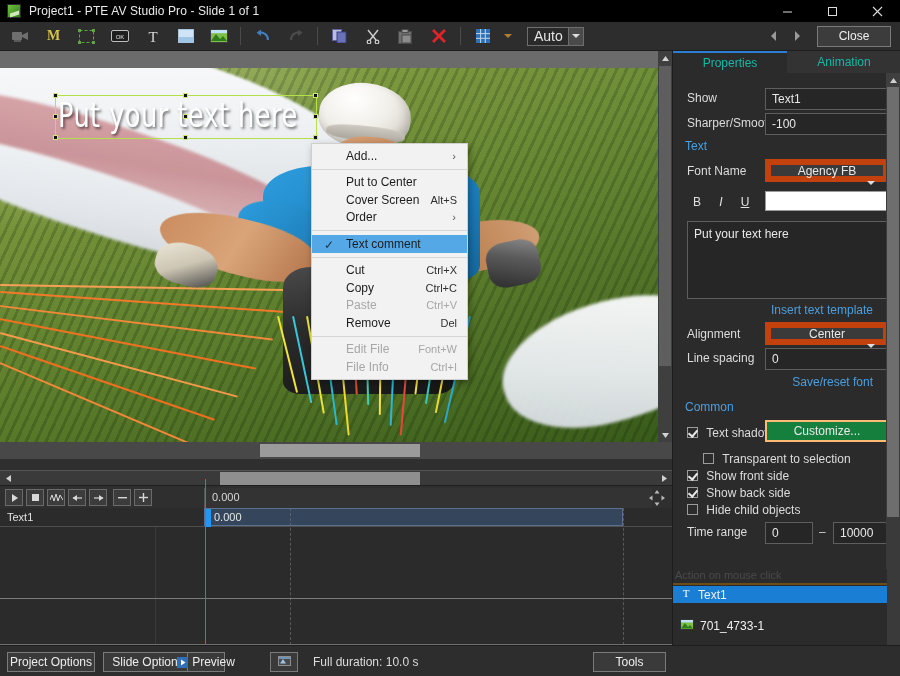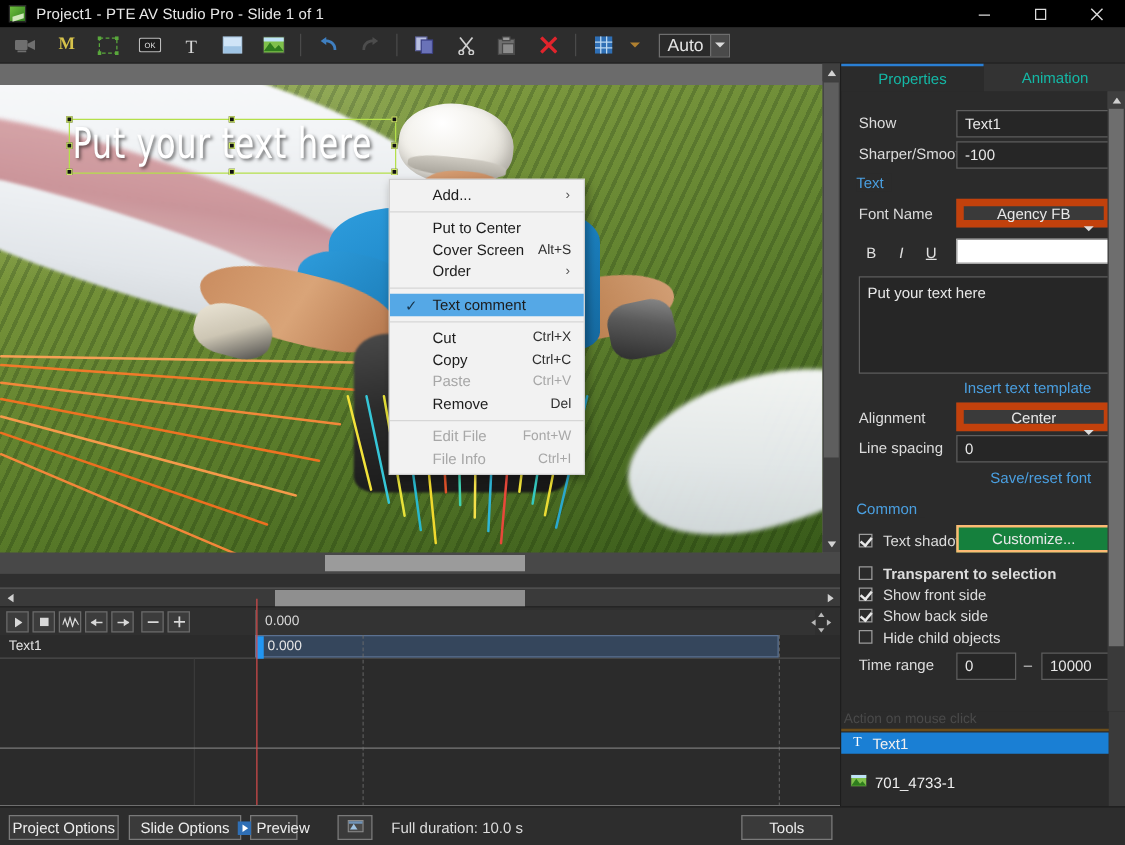--- a/index.html
+++ b/index.html
@@ -417,20 +417,33 @@
     <div class="tb" style="width:18px">
       <div class="caret-d" style="border-top-color:#b08030"></div>
     </div>
     <div class="auto-combo">
       <span>Auto</span>
       <div class="arrowbox">
           <div class="caret-d"></div>
         </div>
     </div>
 
+    <div class="tb-right">
+      <div class="navbtn">
+        <svg width="9" height="10" viewBox="0 0 9 10">
+            <path d="M7 0 L2 5 L7 10 Z" fill="#9a9a9a"></path>
+          </svg>
+      </div>
+      <div class="navbtn">
+        <svg width="9" height="10" viewBox="0 0 9 10">
+            <path d="M2 0 L7 5 L2 10 Z" fill="#9a9a9a"></path>
+          </svg>
+      </div>
+      <div class="closebtn">Close</div>
+    </div>
   </div>
 
   <div class="canvas-wrap">
     <div class="slide">
       <div class="photo">
         <div class="grass"></div>
         <div class="glare"></div>
         <div class="canopy"></div>
         <div class="canopy2"></div>
         <div class="canopy3"></div>
@@ -698,21 +711,21 @@
         <span class="st">Common</span>
         <div class="sl"></div>
       </div>
 
       <div style="position:absolute; left:14px; top:352px;">
         <span class="cbx on"></span>
         <span class="cbl">Text shadow</span>
       </div>
       <div class="btn2" style="position:absolute; left:92px; top:347px; width:124px; height:22px;">Customize...</div>
 
-      <div style="position:absolute; left:14px; top:378px;font-weight:bold;">
+      <div style="position:absolute; left:30px; top:378px;">
         <span class="cbx"></span>
         <span class="cbl">Transparent to selection</span>
       </div>
       <div style="position:absolute; left:14px; top:395px;">
         <span class="cbx on"></span>
         <span class="cbl">Show front side</span>
       </div>
       <div style="position:absolute; left:14px; top:412px;">
         <span class="cbx on"></span>
         <span class="cbl">Show back side</span>
@@ -765,21 +778,21 @@
         <span class="obj-name">701_4733-1</span>
       </div>
 
       <div class="obj-scroll"></div>
     </div>
   </div>
 
   <div class="bottom">
     <div class="bbtn" style="left:7px; width:88px;">Project Options</div>
     <div class="bbtn" style="left:103px; width:90px;">Slide Options</div>
-    <div class="bbtn" style="left:200px; width:38px;">
+    <div class="bbtn" style="left:187px; width:38px;">
       <span style="margin-right:4px; display:flex;">
         <svg width="11" height="11" viewBox="0 0 11 11">
             <rect width="11" height="11" fill="#2f6fb5"></rect>
             <path d="M4 2.5 L8.5 5.5 L4 8.5 Z" fill="#ffffff"></path>
           </svg>
       </span>
       <span>Preview</span>
     </div>
     <div class="bbtn" style="left:270px; width:28px;">
       <span>

